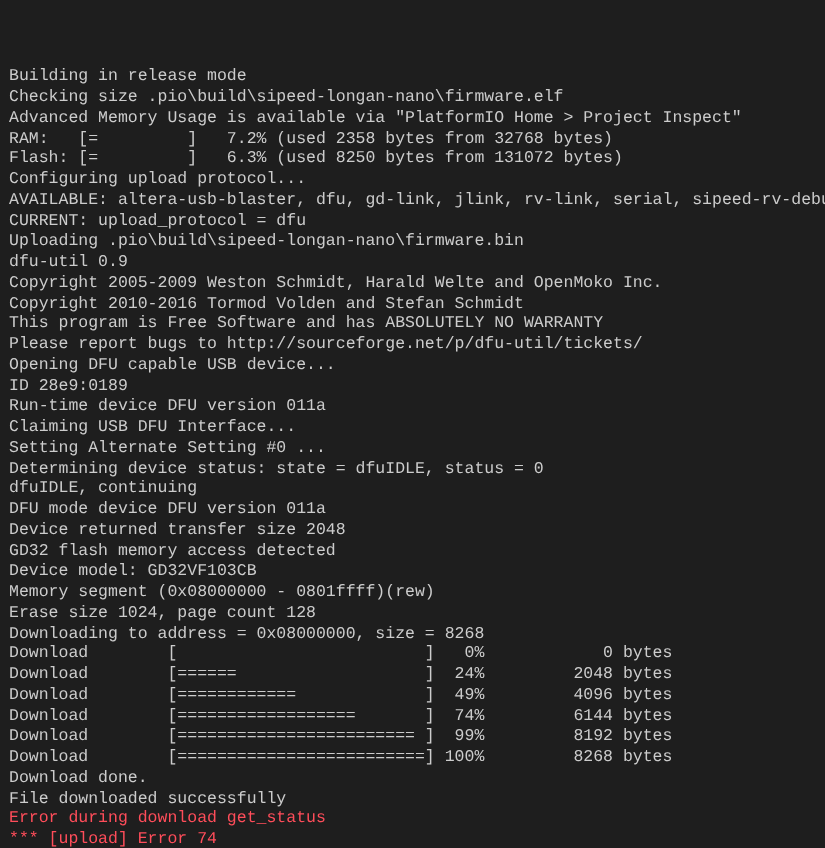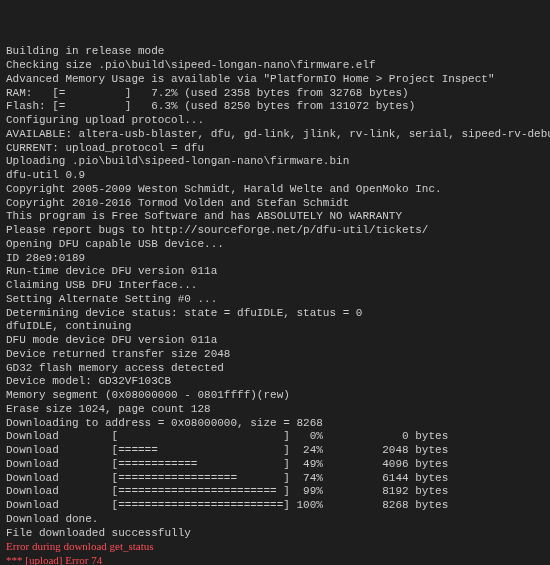--- a/index.html
+++ b/index.html
@@ -9,21 +9,21 @@
     font-family: Consolas, "Courier New", monospace;
     font-size: 11px;
     line-height: 1.25;
     padding: 4px 6px;
     white-space: pre;
     width: 550px;
     height: 565px;
     overflow: hidden;
   }
   .line { display: block; }
-  .err { color: #ff4d5a; font-family: Liberation Serif, serif; }
+  .err { color: #ff4d5a; }
 </style>
 </head>
 <body>
 
 
 <div id="terminal"><span class="line">Building in release mode</span><span class="line">Checking size .pio\build\sipeed-longan-nano\firmware.elf</span><span class="line">Advanced Memory Usage is available via "PlatformIO Home &gt; Project Inspect"</span><span class="line">RAM:   [=         ]   7.2% (used 2358 bytes from 32768 bytes)</span><span class="line">Flash: [=         ]   6.3% (used 8250 bytes from 131072 bytes)</span><span class="line">Configuring upload protocol...</span><span class="line">AVAILABLE: altera-usb-blaster, dfu, gd-link, jlink, rv-link, serial, sipeed-rv-debugger, um232h</span><span class="line">CURRENT: upload_protocol = dfu</span><span class="line">Uploading .pio\build\sipeed-longan-nano\firmware.bin</span><span class="line">dfu-util 0.9</span><span class="line"></span><span class="line">Copyright 2005-2009 Weston Schmidt, Harald Welte and OpenMoko Inc.</span><span class="line">Copyright 2010-2016 Tormod Volden and Stefan Schmidt</span><span class="line">This program is Free Software and has ABSOLUTELY NO WARRANTY</span><span class="line">Please report bugs to http://sourceforge.net/p/dfu-util/tickets/</span><span class="line"></span><span class="line">Opening DFU capable USB device...</span><span class="line">ID 28e9:0189</span><span class="line">Run-time device DFU version 011a</span><span class="line">Claiming USB DFU Interface...</span><span class="line">Setting Alternate Setting #0 ...</span><span class="line">Determining device status: state = dfuIDLE, status = 0</span><span class="line">dfuIDLE, continuing</span><span class="line">DFU mode device DFU version 011a</span><span class="line">Device returned transfer size 2048</span><span class="line">GD32 flash memory access detected</span><span class="line">Device model: GD32VF103CB</span><span class="line">Memory segment (0x08000000 - 0801ffff)(rew)</span><span class="line">Erase size 1024, page count 128</span><span class="line">Downloading to address = 0x08000000, size = 8268</span><span class="line"></span><span class="line">Download        [                         ]   0%            0 bytes</span><span class="line">Download        [======                   ]  24%         2048 bytes</span><span class="line">Download        [============             ]  49%         4096 bytes</span><span class="line">Download        [==================       ]  74%         6144 bytes</span><span class="line">Download        [======================== ]  99%         8192 bytes</span><span class="line">Download        [=========================] 100%         8268 bytes</span><span class="line">Download done.</span><span class="line">File downloaded successfully</span><span class="line err">Error during download get_status</span><span class="line err">*** [upload] Error 74</span></div>
 
 
 
 </body></html>

